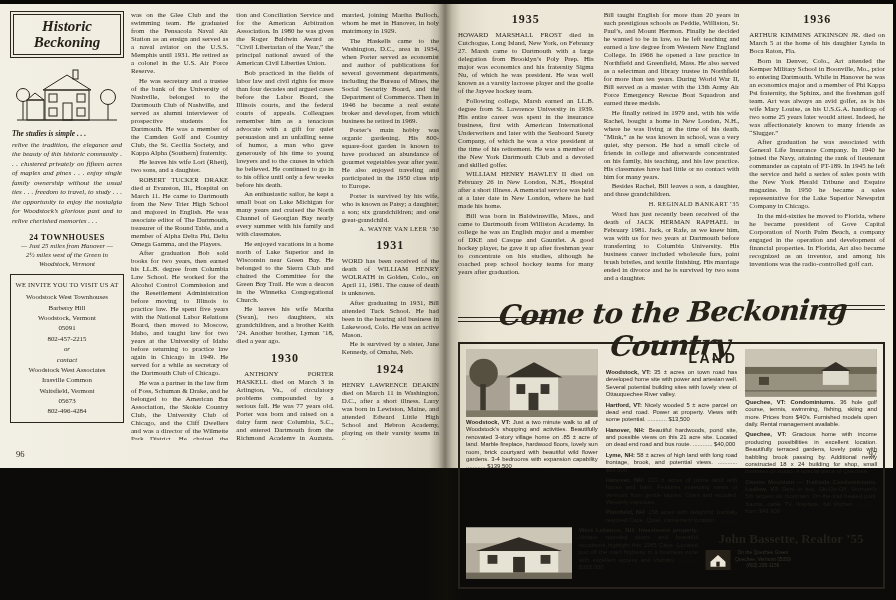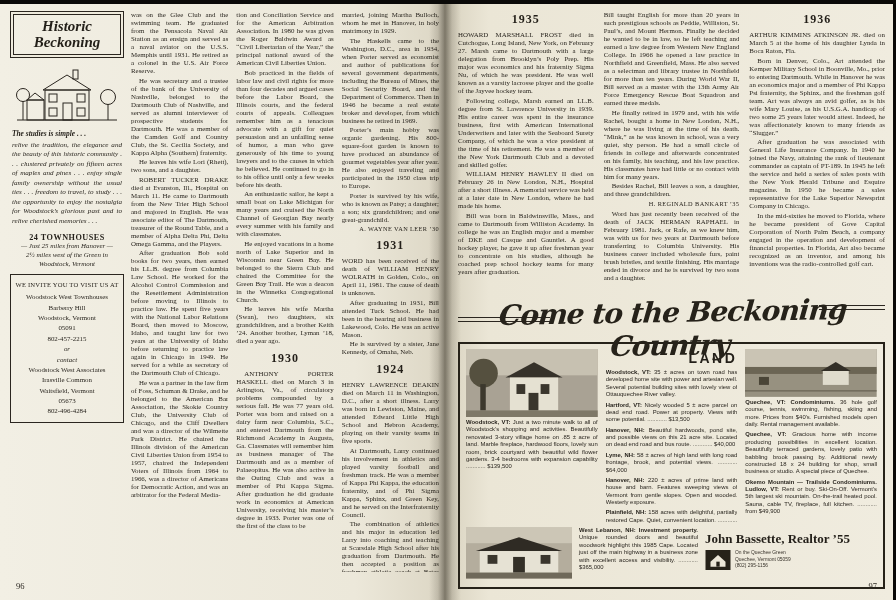--- a/index.html
+++ b/index.html
@@ -1,20 +1,20 @@
 <!DOCTYPE html>
 <html><head>
 <meta charset="utf-8">
 <style>
   html,body{margin:0;padding:0;}
   body{width:896px;height:600px;background:#0c0b09;overflow:hidden;position:relative;
        font-family:"Liberation Serif",serif;color:#231f19;}
   .edge-top{position:absolute;top:0;left:0;width:896px;height:4px;background:#0a0908;}
   .edge-right{position:absolute;top:0;right:0;width:3px;height:600px;background:#0a0908;}
-  .page{position:absolute;top:4px;height:596px;}
+  .page{position:absolute;top:4px;height:464px;}
   .page-left{left:0;width:444px;background:linear-gradient(90deg,#f2efe4 0%,#ece8da 80%,#dcd6c4 100%);}
   .page-right{left:444px;width:449px;background:linear-gradient(90deg,#d8d2bf 0%,#ebe6d6 10%,#f0ecdf 100%);}
   .gutter{position:absolute;left:429px;top:4px;width:32px;height:596px;pointer-events:none;
           background:linear-gradient(90deg,rgba(35,28,16,0) 0%,rgba(35,28,16,.16) 28%,rgba(25,20,10,.48) 50%,rgba(35,28,16,.16) 72%,rgba(35,28,16,0) 100%);}
   .pagenum{position:absolute;bottom:9px;font-size:8.5px;color:#2b2721;}
   .pn-l{left:16px;margin-top:40px;} .pn-r{right:16px;}
 
   
   .lp-inner{position:absolute;left:10px;top:7px;right:5px;bottom:28px;display:flex;gap:7px;}
   .hw-ad{width:114px;flex:none;}
@@ -56,21 +56,21 @@
   .bc-box{margin-top:2px;height:234px;border:2px solid #262219;padding:5px 6px 4px;display:flex;flex-direction:column;}
   .bc-top{display:flex;gap:8px;flex:1;overflow:hidden;}
   .bc-col{flex:1 1 0;overflow:hidden;}
   .land-head{font-family:"Liberation Sans",sans-serif;font-weight:bold;font-size:14px;letter-spacing:2.5px;text-align:right;margin:1px 0 3px;}
   .lst{margin:0 0 3px;font-family:"Liberation Sans",sans-serif;font-size:5.9px;line-height:1.25;text-align:justify;}
   .lst-lead{font-weight:bold;}
   .photo{display:block;width:100%;margin-bottom:2px;}
   .bc-bottom{height:56px;display:flex;gap:7px;align-items:flex-start;margin-top:3px;overflow:hidden;}
   .photo3{width:106px;height:52px;flex:none;}
   .bc-bottom .lst{flex:1;}
-  .realtor{width:172px;flex:none;text-align:left;}
+  .realtor{width:172px;flex:none;text-align:center;}
   .realtor-name{font-size:13px;font-weight:bold;white-space:nowrap;margin:4px 0 3px;}
   .realtor-row{display:flex;gap:4px;align-items:flex-start;}
   .realtor-lines{font-family:"Liberation Sans",sans-serif;font-size:4.9px;line-height:1.35;color:#37322a;}
 </style>
 </head>
 <body>
 
 <div class="spread">
   <div class="page page-left">
     <div class="lp-inner">

